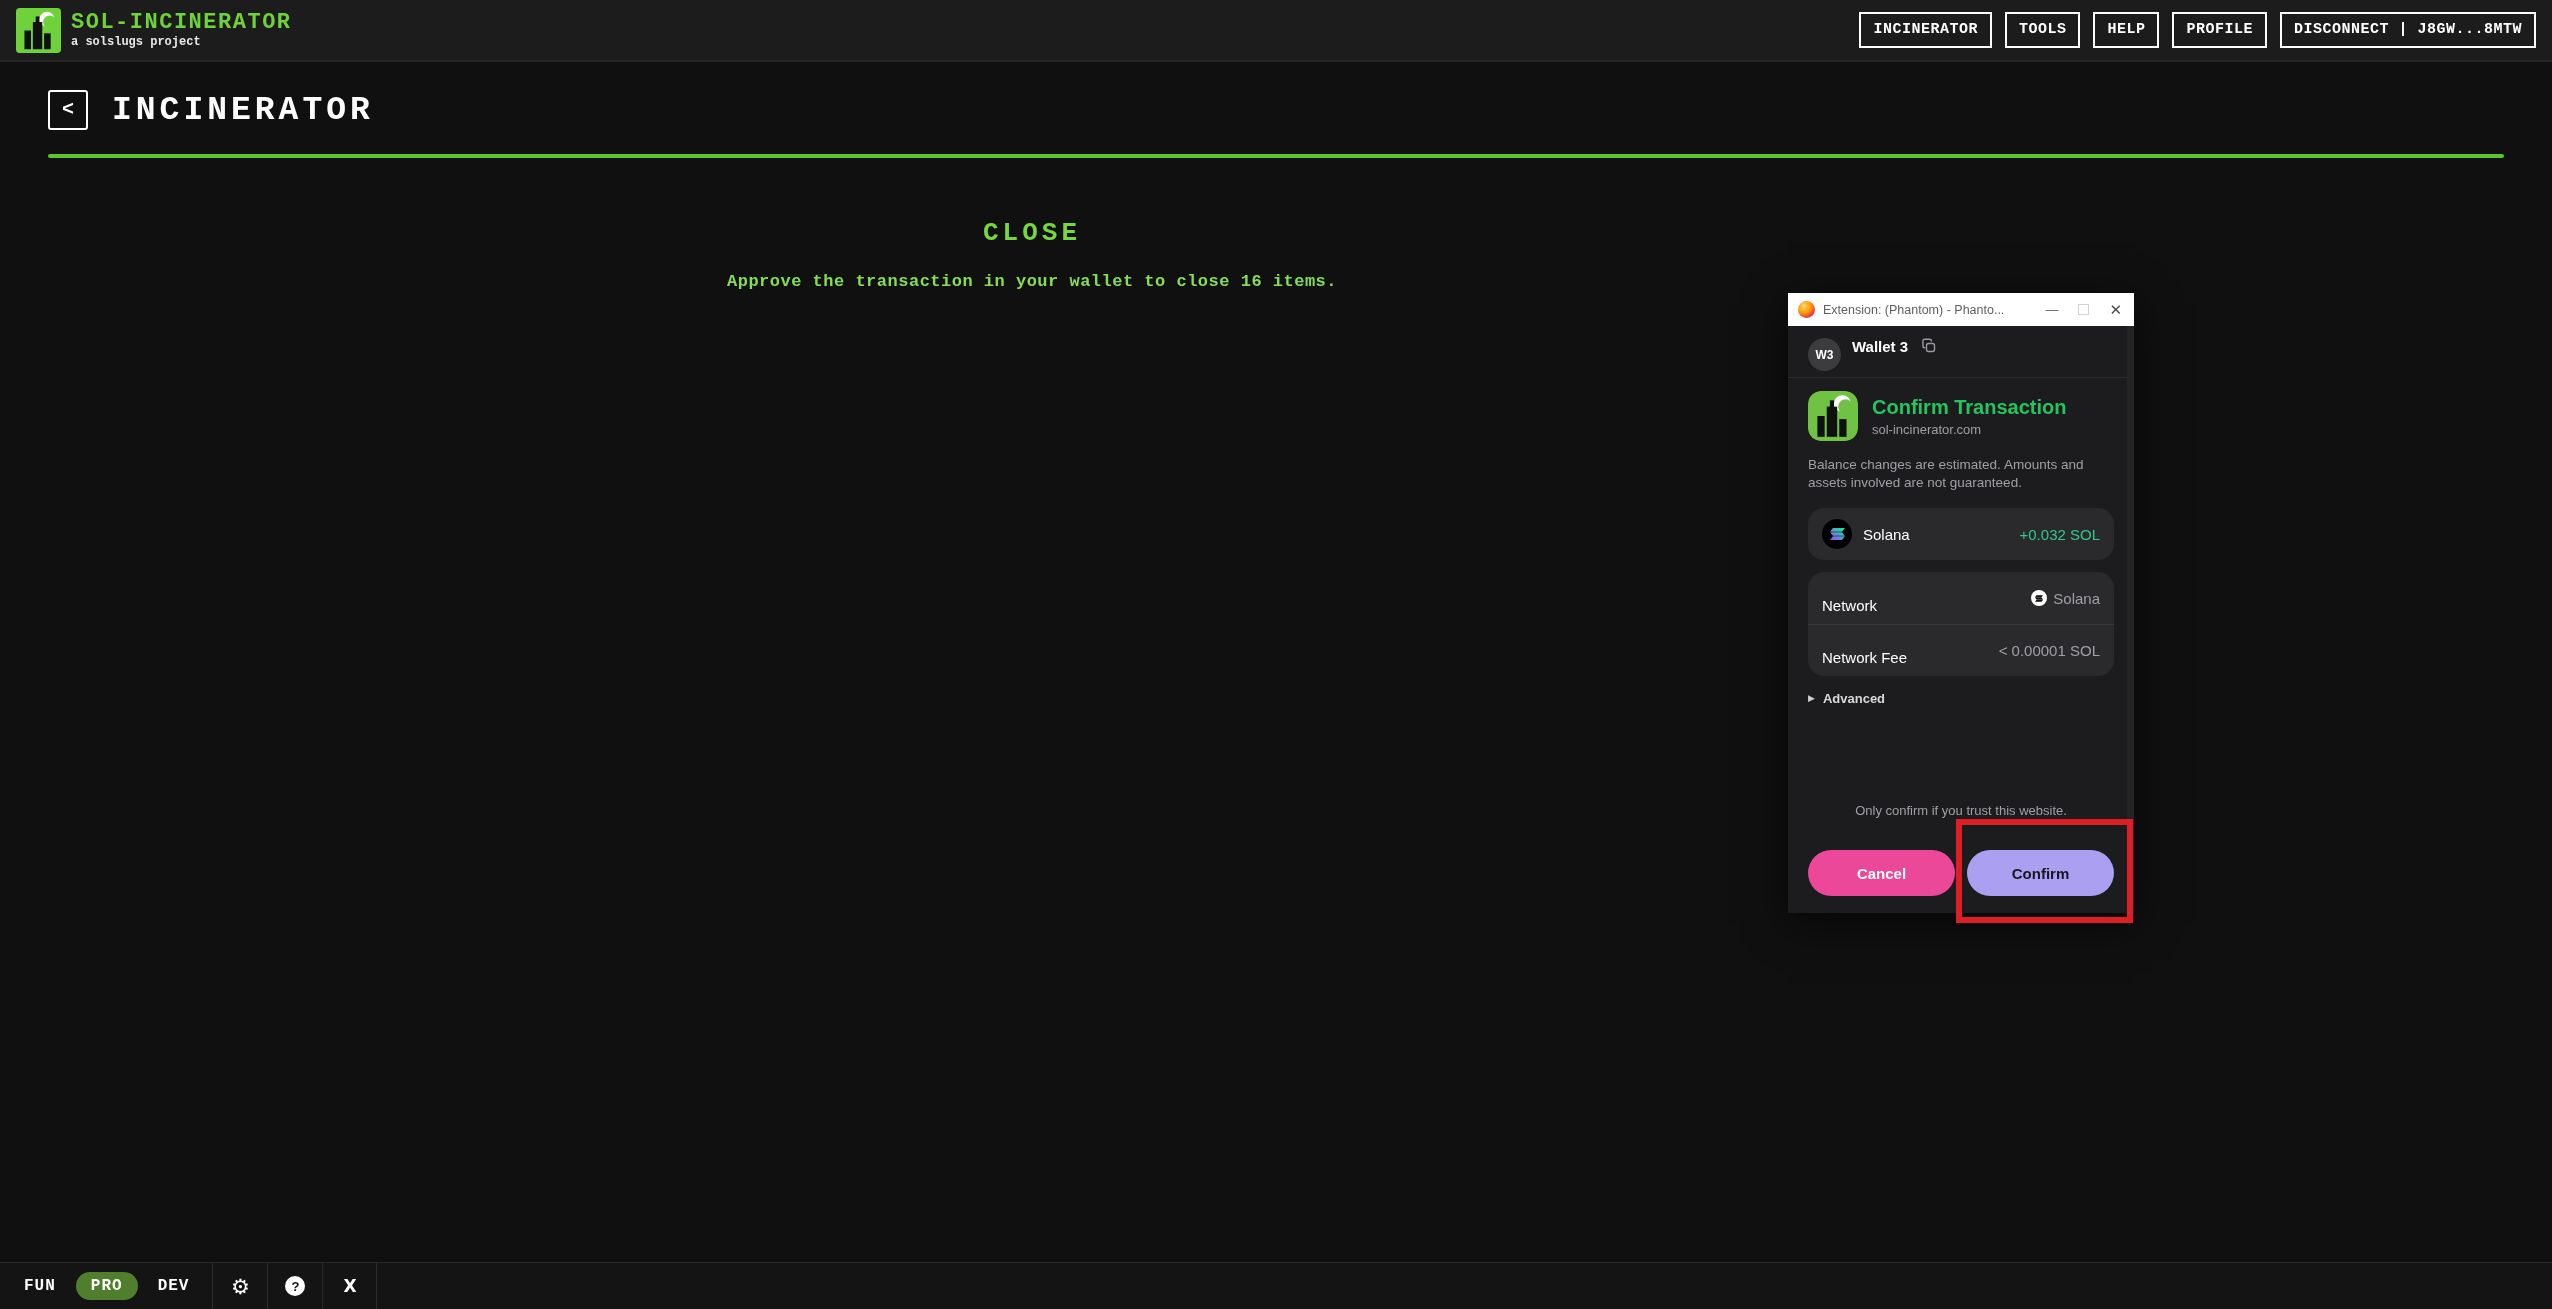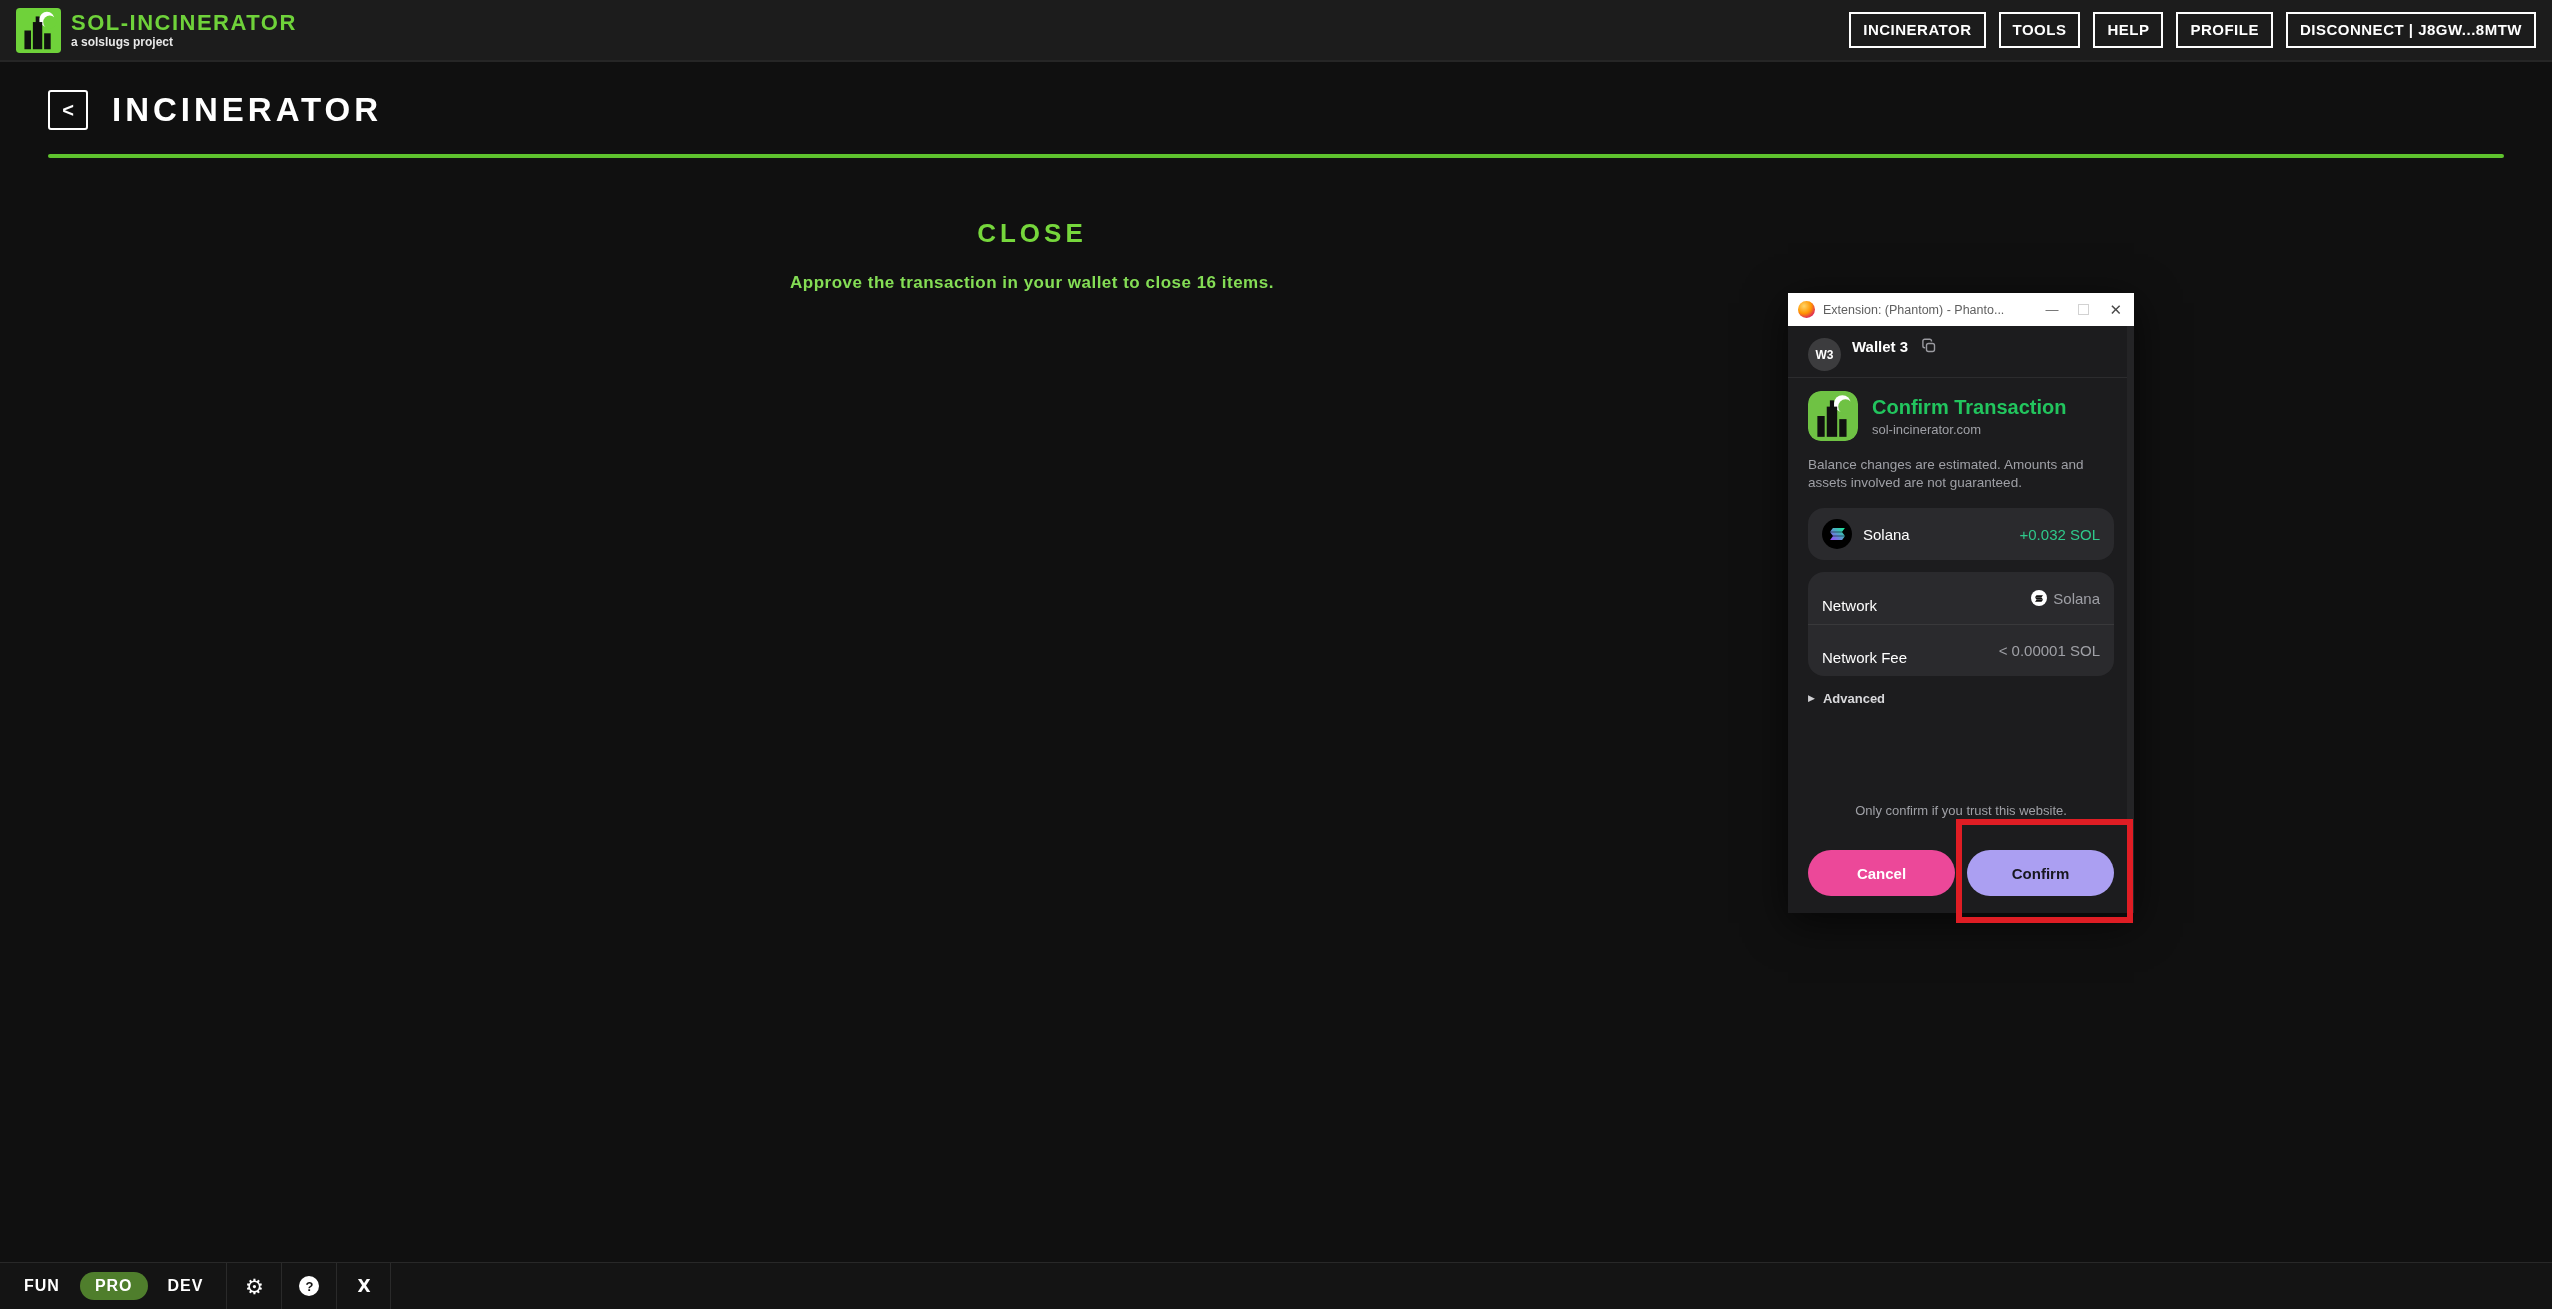--- a/index.html
+++ b/index.html
@@ -1,19 +1,19 @@
 <!DOCTYPE html>
 <html><head>
 <meta charset="utf-8">
 <style>
   * { margin:0; padding:0; box-sizing:border-box; }
   html,body { background:#101010; }
   body { width:2552px; height:1309px; overflow:hidden; position:relative;
          font-family:"Liberation Sans", sans-serif; }
-  .px { font-family:Liberation Sans, sans-serif; font-weight:bold; }
+  .px { font-family:Liberation Mono, monospace; font-weight:bold; }
 
   
   .topbar { position:absolute; top:0; left:0; width:2552px; height:62px;
             background:#1c1c1c; border-bottom:2px solid #262626;
             display:flex; align-items:center; justify-content:space-between;
             padding:0 16px; }
   .brand { display:flex; align-items:center; gap:10px; }
   .brand-icon { width:45px; height:45px; flex:0 0 auto; }
   .brand-text { display:flex; flex-direction:column; }
   .brand-title { font-size:22px; letter-spacing:1.5px; color:#6fd23a; line-height:24px; }

